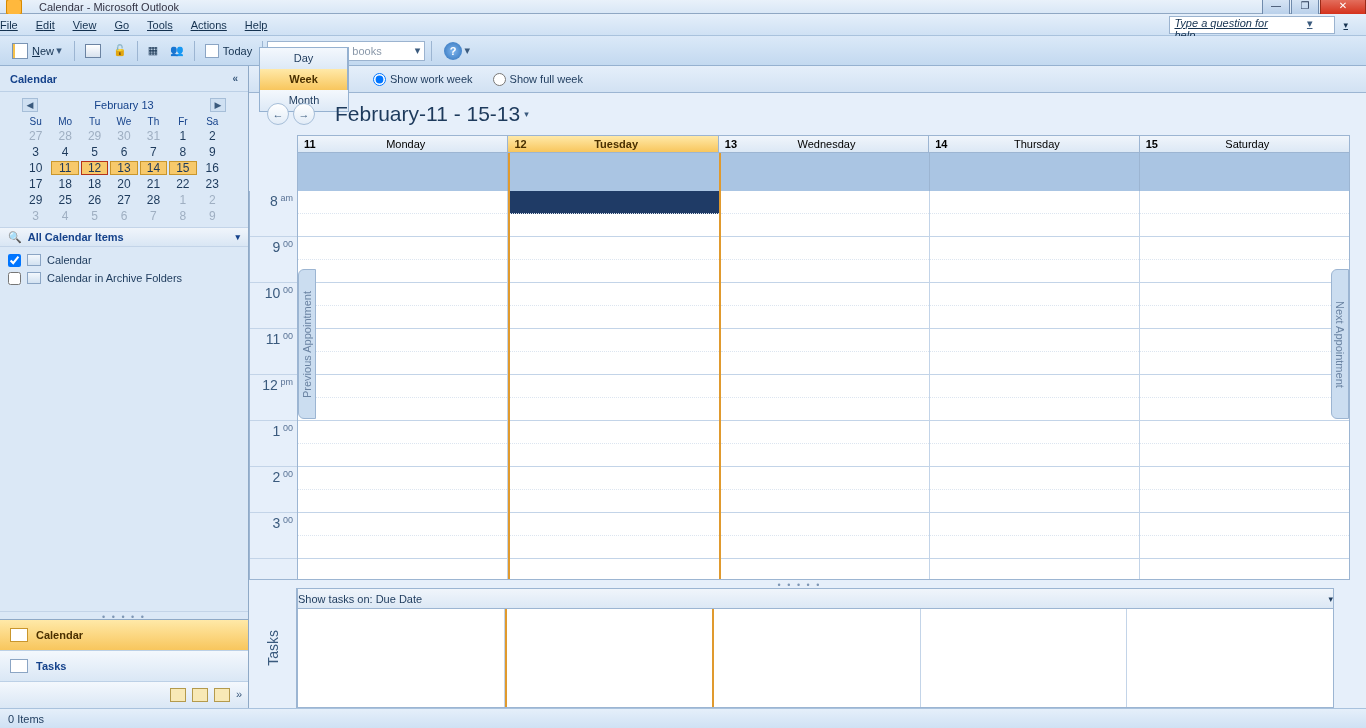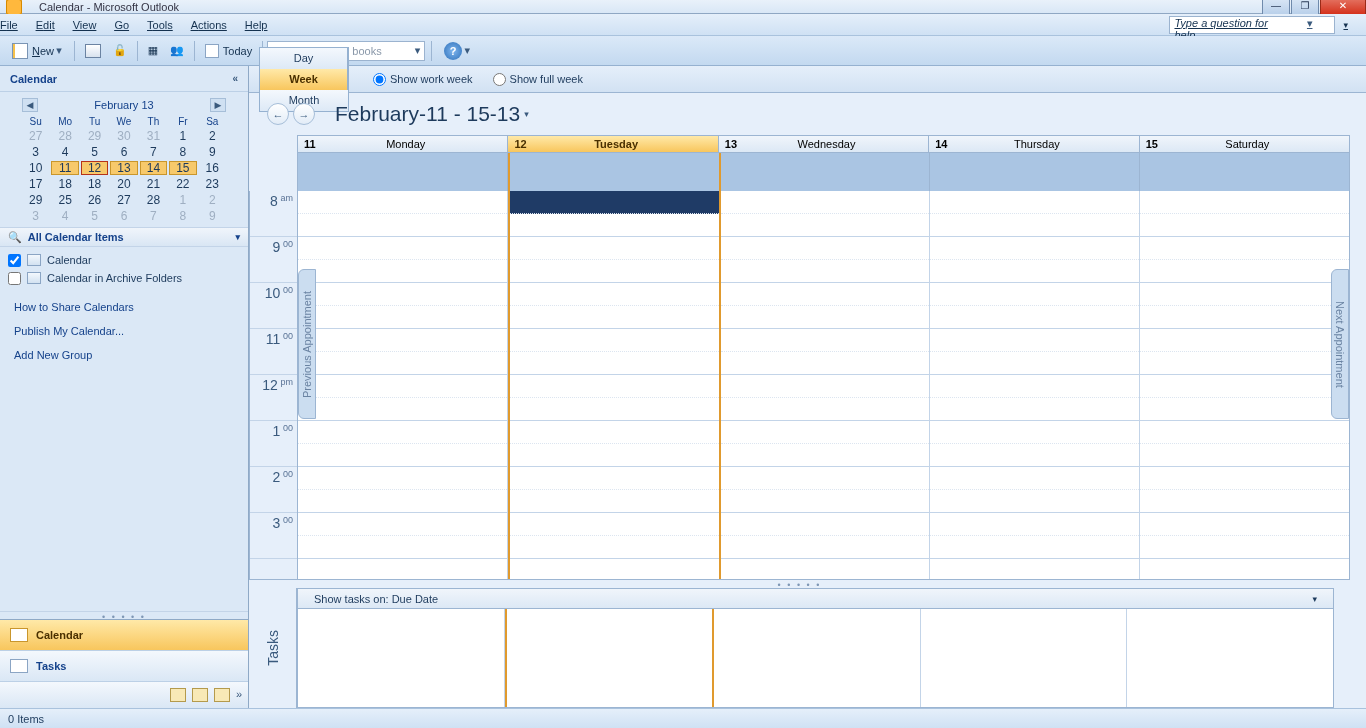--- a/index.html
+++ b/index.html
@@ -115,21 +115,21 @@
 .vtab { position:absolute; top:78px; width:18px; height:150px; background:#cbddf0; border:1px solid #9cb5d2; border-radius: 0 6px 6px 0; writing-mode: vertical-rl; text-align:center; color:#6a83a2; font-size:10px; display:flex; align-items:center; justify-content:center; transform: rotate(180deg); }
 .vtab.left { left:48px; }
 .vtab.right { right:0; border-radius: 6px 0 0 6px; transform: none; }
 
 
 .tasks-gripper { height:8px; text-align:center; color:#7e97b5; font-size:9px; letter-spacing:2px; }
 .tasks-panel { height:120px; display:flex; padding-right:16px; }
 .tasks-label { width:48px; border-right:1px solid #9cb5d2; display:flex; align-items:center; justify-content:center; }
 .tasks-label span { writing-mode: vertical-rl; transform: rotate(180deg); color:#3a5a7d; font-size:14px; }
 .tasks-body { flex:1; border:1px solid #9cb5d2; display:flex; flex-direction:column; }
-.tasks-head { height:20px; background:linear-gradient(#f0f5fb,#dce8f5); border-bottom:1px solid #9cb5d2; display:flex; align-items:center; padding:0 16px; color:#1d3a5c; }
+.tasks-head { height:20px; background:linear-gradient(#f0f5fb,#dce8f5); border-bottom:1px solid #9cb5d2; display:flex; align-items:center; padding:0 0; color:#1d3a5c; }
 .tasks-head .chev { margin-left:auto; font-size:9px; }
 .tasks-grid { flex:1; display:flex; background:#fff; }
 .tasks-col { flex:1; border-right:1px solid #c3d4e8; }
 .tasks-col:last-child { border-right:none; }
 .tasks-col.today { border-left:2px solid #e09a2e; border-right:2px solid #e09a2e; }
 
 
 .statusbar { height:20px; background:linear-gradient(#e5effa,#cfe1f4); border-top:1px solid #a9c2dd; display:flex; align-items:center; padding:0 8px; color:#1d3a5c; }
 </style>
 </head>
@@ -266,25 +266,20 @@
           <input type="checkbox" checked="" style="">
           <span class="cal-ico"></span>
           <span>Calendar</span>
         </div>
         <div class="cal-item">
           <input type="checkbox" style="">
           <span class="cal-ico"></span>
           <span>Calendar in Archive Folders</span>
         </div>
       </div>
-    <div class="side-links" id="side-links">
-        <div>How to Share Calendars</div>
-        <div>Publish My Calendar...</div>
-        <div>Add New Group</div>
-      </div>
     <div style="flex:1"></div>
     <div class="gripper">• • • • •</div>
     <div class="navpane" id="navpane">
         <div class="navbtn-big active">
           <span class="nico"></span>
           <span>Calendar</span>
         </div>
         <div class="navbtn-big">
           <span class="nico"></span>
           <span>Tasks</span>

